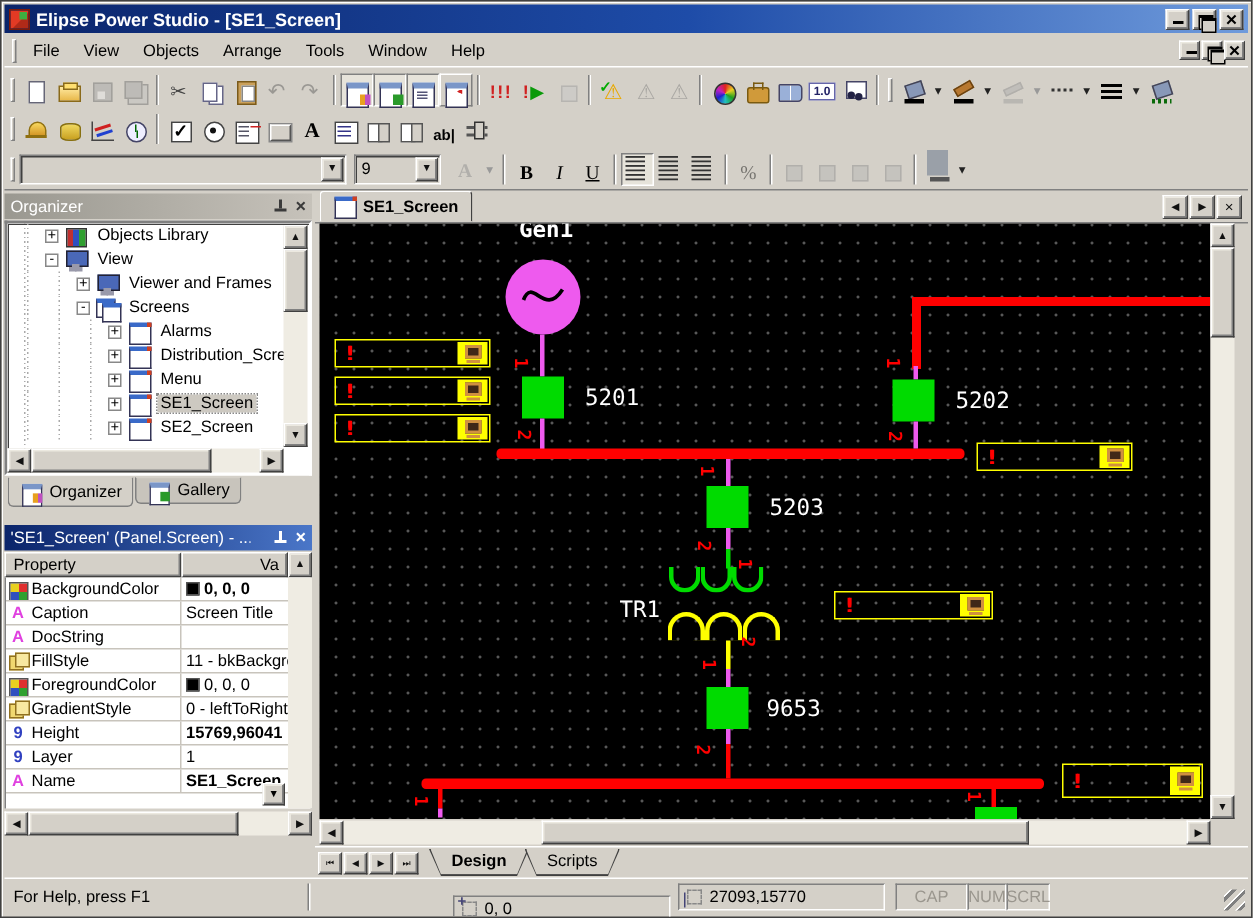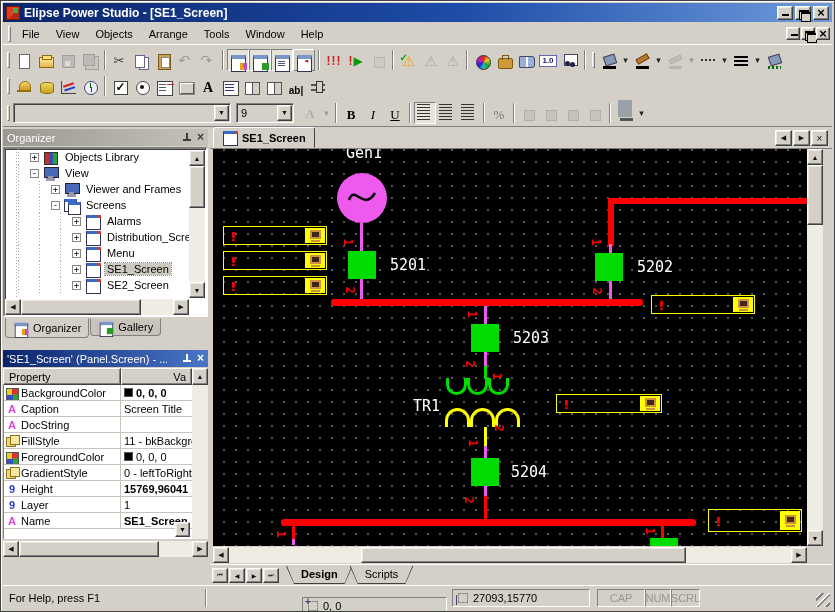--- a/index.html
+++ b/index.html
@@ -693,21 +693,21 @@
     </span>
     <span class="strip-btns">
       <span class="sbtn btn3d">◀</span>
       <span class="sbtn btn3d">▶</span>
       <span class="sbtn btn3d" style="font-size:10px;">×</span>
     </span>
   </div>
 
   <div class="canvas">
 
-    <span class="clabel" style="left:133px;top:-5px;">Gen1</span>
+    <span class="clabel" style="left:133px;top:-5px;font-weight:bold;">Gen1</span>
     <span class="gen" style="left:124px;top:24px;">
       <svg width="34" height="24" viewBox="0 0 34 24">
           <path d="M4,14 C10,-2 18,26 30,7" stroke="#000" stroke-width="2.5" fill="none"></path>
         </svg>
     </span>
     <span class="mline" style="left:147px;top:74px;height:28px;"></span>
     <span class="term" style="left:131px;top:88px;">1</span>
     <span class="brk" style="left:135px;top:102px;"></span>
     <span class="clabel" style="left:177px;top:107px;">5201</span>
     <span class="term" style="left:133px;top:136px;">2</span>
@@ -778,21 +778,21 @@
     <span class="abox" style="left:343px;top:245px;width:106px;height:19px;">
       <span class="amark">!</span>
       <span class="acell">
           <span class="amon"></span>
           <span class="abase"></span>
         </span>
     </span>
 
     <span class="mline" style="left:271px;top:297px;height:12px;"></span>
     <span class="brk" style="left:258px;top:309px;"></span>
-    <span class="clabel" style="left:298px;top:314px;">5204</span>
+    <span class="clabel" style="left:298px;top:314px;">9653</span>
     <span class="term" style="left:252px;top:346px;">2</span>
     <span class="mline" style="left:271px;top:337px;height:10px;"></span>
     <span class="rline" style="left:271px;top:347px;width:3px;height:23px;"></span>
 
     <span class="bus" style="left:68px;top:370px;width:415px;"></span>
     <span class="rline" style="left:79px;top:377px;width:3px;height:13px;"></span>
     <span class="mline" style="left:79px;top:390px;height:6px;"></span>
     <span class="term" style="left:64px;top:380px;">1</span>
     <span class="rline" style="left:448px;top:377px;width:3px;height:12px;"></span>
     <span class="term" style="left:433px;top:377px;">1</span>

